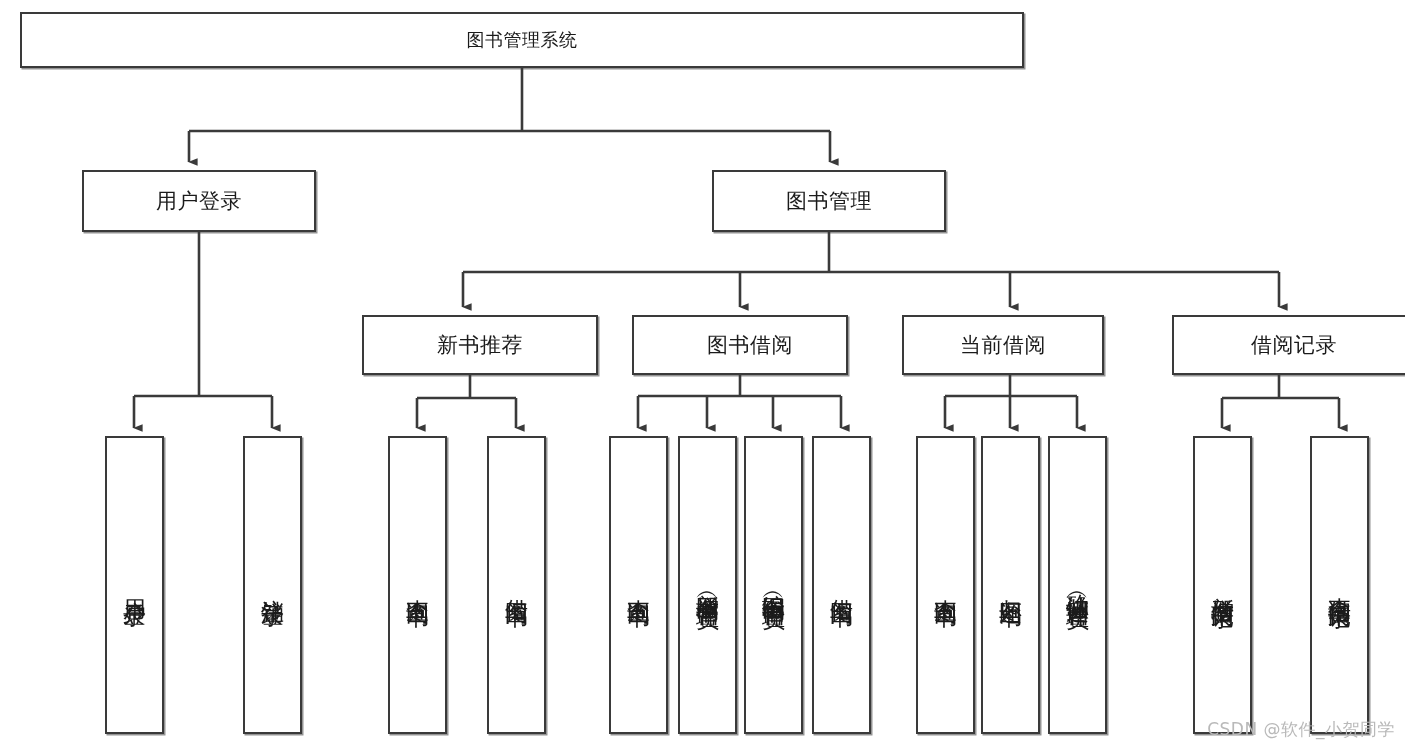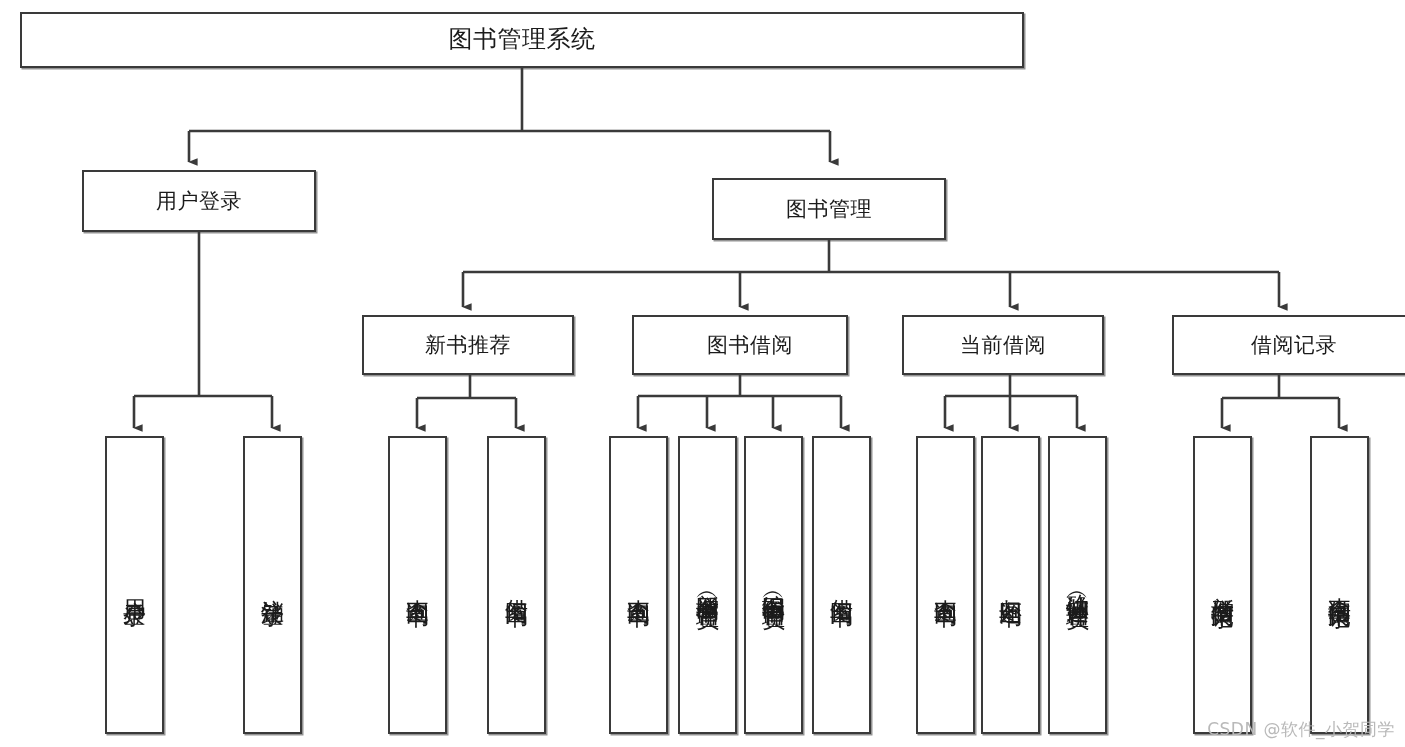--- a/index.html
+++ b/index.html
@@ -37,21 +37,21 @@
   }
   .node .txt{
     font-size:21px;
     line-height:1.15;
     letter-spacing:.5px;
     color:#1b1b1b;
     white-space:nowrap;
     user-select:none;
   }
   
-  .node.root .txt{font-size:24px;}
+  .node.root .txt{font-size:18px;}
 
   
   .node.leaf{
     align-items:center;
     justify-content:center;
     padding:6px 0;
   }
   .node.leaf .txt{
     writing-mode:vertical-rl;
     text-orientation:upright;
@@ -131,25 +131,25 @@
   </svg>
 
   <div class="node root" style="left:20px; top:12px; width:1004px; height:56px;">
     <span class="txt">图书管理系统</span>
   </div>
 
   <div class="node" style="left:82px; top:170px; width:234px; height:62px;">
     <span class="txt">用户登录</span>
   </div>
 
-  <div class="node" style="left:712px; top:170px; width:234px; height:62px;margin-top:8px;">
+  <div class="node" style="left:712px; top:170px; width:234px; height:62px;">
     <span class="txt">图书管理</span>
   </div>
 
-  <div class="node" style="left:362px; top:315px; width:212px; height:60px;">
+  <div class="node" style="left:362px; top:315px; width:236px; height:60px;">
     <span class="txt">新书推荐</span>
   </div>
 
   <div class="node" style="left:632px; top:315px; width:216px; height:60px;padding-left:20px;">
     <span class="txt">图书借阅</span>
   </div>
 
   <div class="node" style="left:902px; top:315px; width:202px; height:60px;">
     <span class="txt">当前借阅</span>
   </div>

